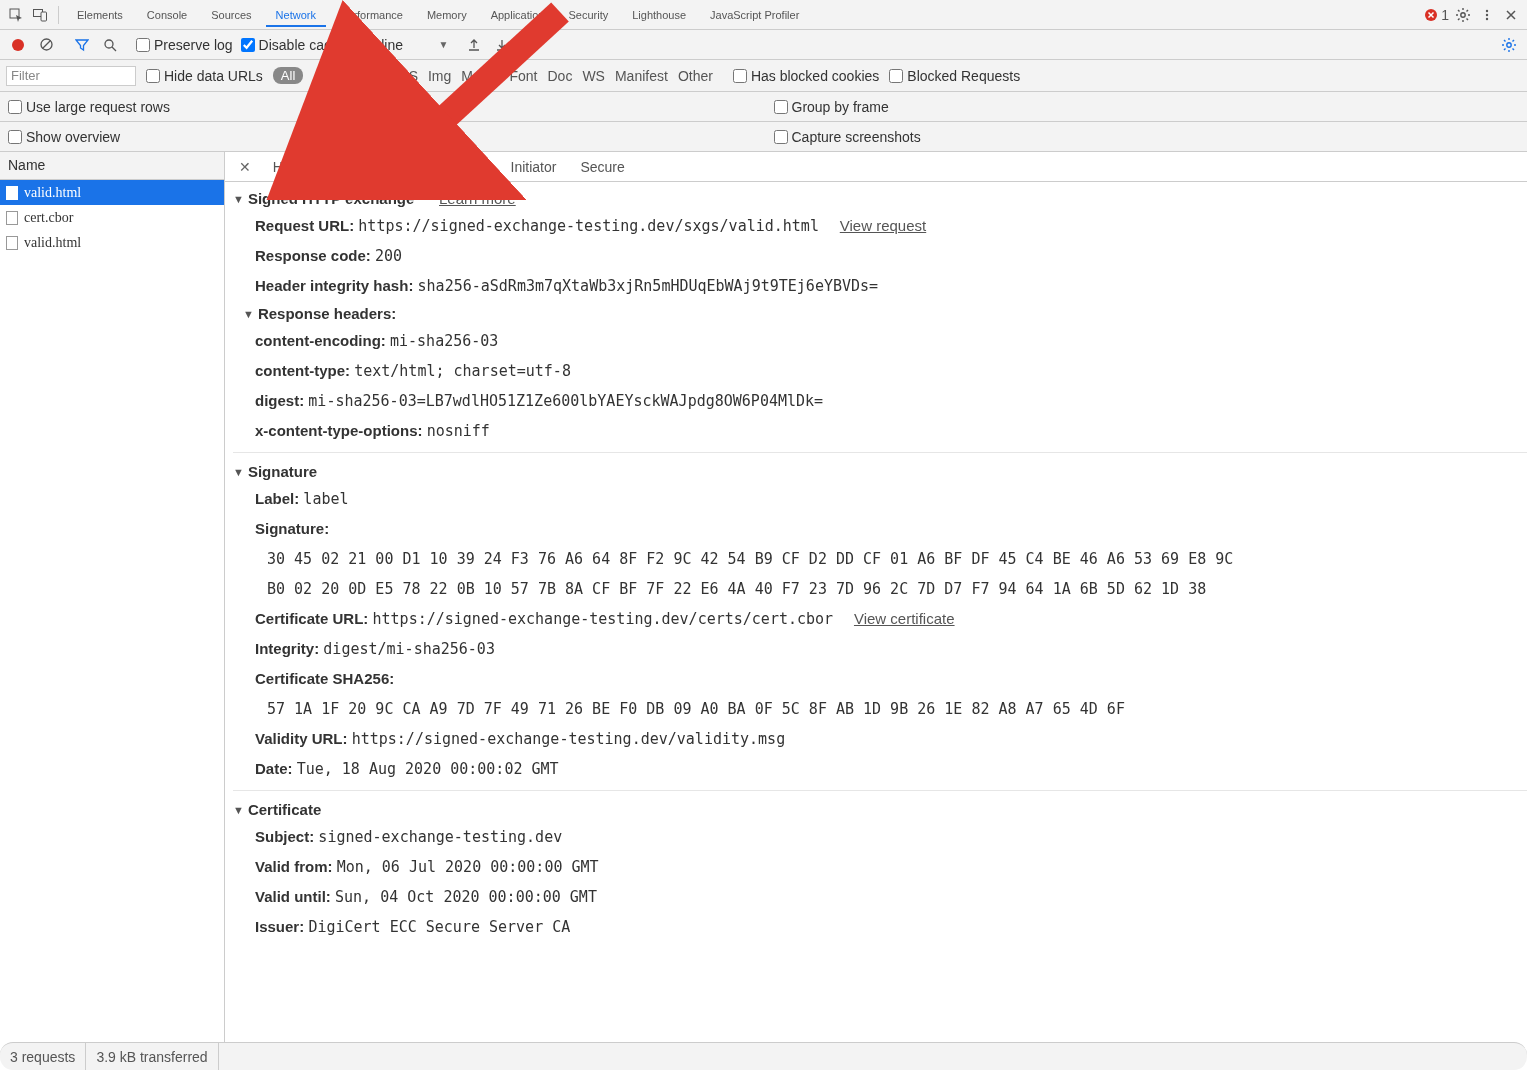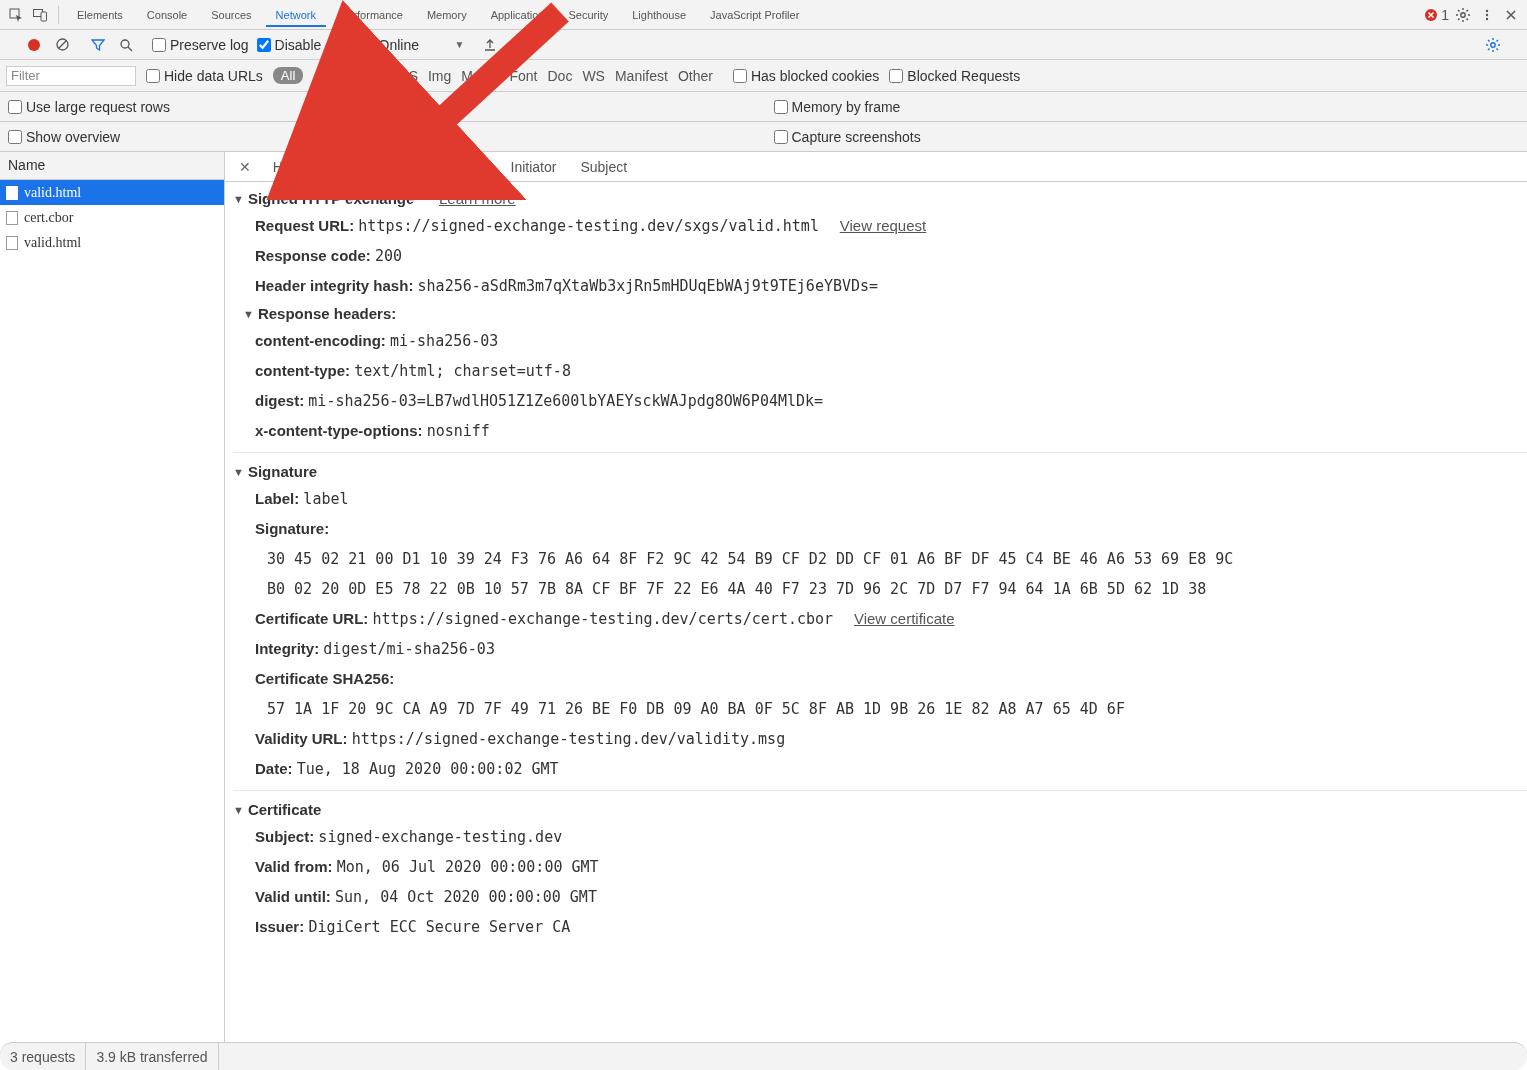--- a/index.html
+++ b/index.html
@@ -22,21 +22,21 @@
   .tab {
     padding: 6px 10px; color:#555; font-size:11px; cursor:default;
   }
   .tab.active { color:#1a73e8; border-bottom:2px solid #1a73e8; padding-bottom:4px; }
   .icon-btn { width:20px; height:20px; display:flex; align-items:center; justify-content:center; color:#555; cursor:default;}
   .spacer { flex:1; }
   .err-badge { display:flex; align-items:center; gap:3px; color:#555; font-size:14px;}
   .err-badge svg { color:#d93025; }
   
   .toolbar2 {
-    display:flex; align-items:center; height:30px; padding:0 24px;
+    display:flex; align-items:center; height:30px; padding:0 8px;
     background:#f3f3f3; border-bottom:1px solid #ccc; gap:8px; font-size:14px;
   }
   .record-dot { width:12px; height:12px; border-radius:50%; background:#d93025;}
   .cb { display:flex; align-items:center; gap:4px; }
   .cb input { width:14px; height:14px; }
   .sel { display:flex; align-items:center; gap:10px; color:#333;justify-content:flex-end;}
   .tri-down { font-size:10px; color:#666; }
   
   .filterrow {
     display:flex; align-items:center; height:32px; padding:0 6px;
@@ -246,21 +246,21 @@
 <div class="optrow">
   <div class="optcol">
       <label class="cb">
         <input type="checkbox" style="">
         <span>Use large request rows</span>
       </label>
     </div>
   <div class="optcol">
       <label class="cb">
         <input type="checkbox" style="">
-        <span>Memory by frame</span>
+        <span>Group by frame</span>
       </label>
     </div>
 </div>
 <div class="optrow">
   <div class="optcol">
       <label class="cb">
         <input type="checkbox" style="">
         <span>Show overview</span>
       </label>
     </div>
@@ -289,21 +289,21 @@
     </div>
   </div>
 
   <div class="rightpane">
     <div class="subtabs">
       <span class="close-x">✕</span>
       <span class="subtab">Headers</span>
       <span class="subtab active">Preview</span>
       <span class="subtab">Response</span>
       <span class="subtab">Initiator</span>
-      <span class="subtab">Subject</span>
+      <span class="subtab">Secure</span>
     </div>
 
     <div class="detail">
 
       <div class="section-title">
         <span class="tri">▼</span>
         <span>Signed HTTP exchange</span>
         &nbsp;&nbsp;&nbsp;&nbsp;
         <span class="link" style="font-weight:400">Learn more</span>
       </div>

